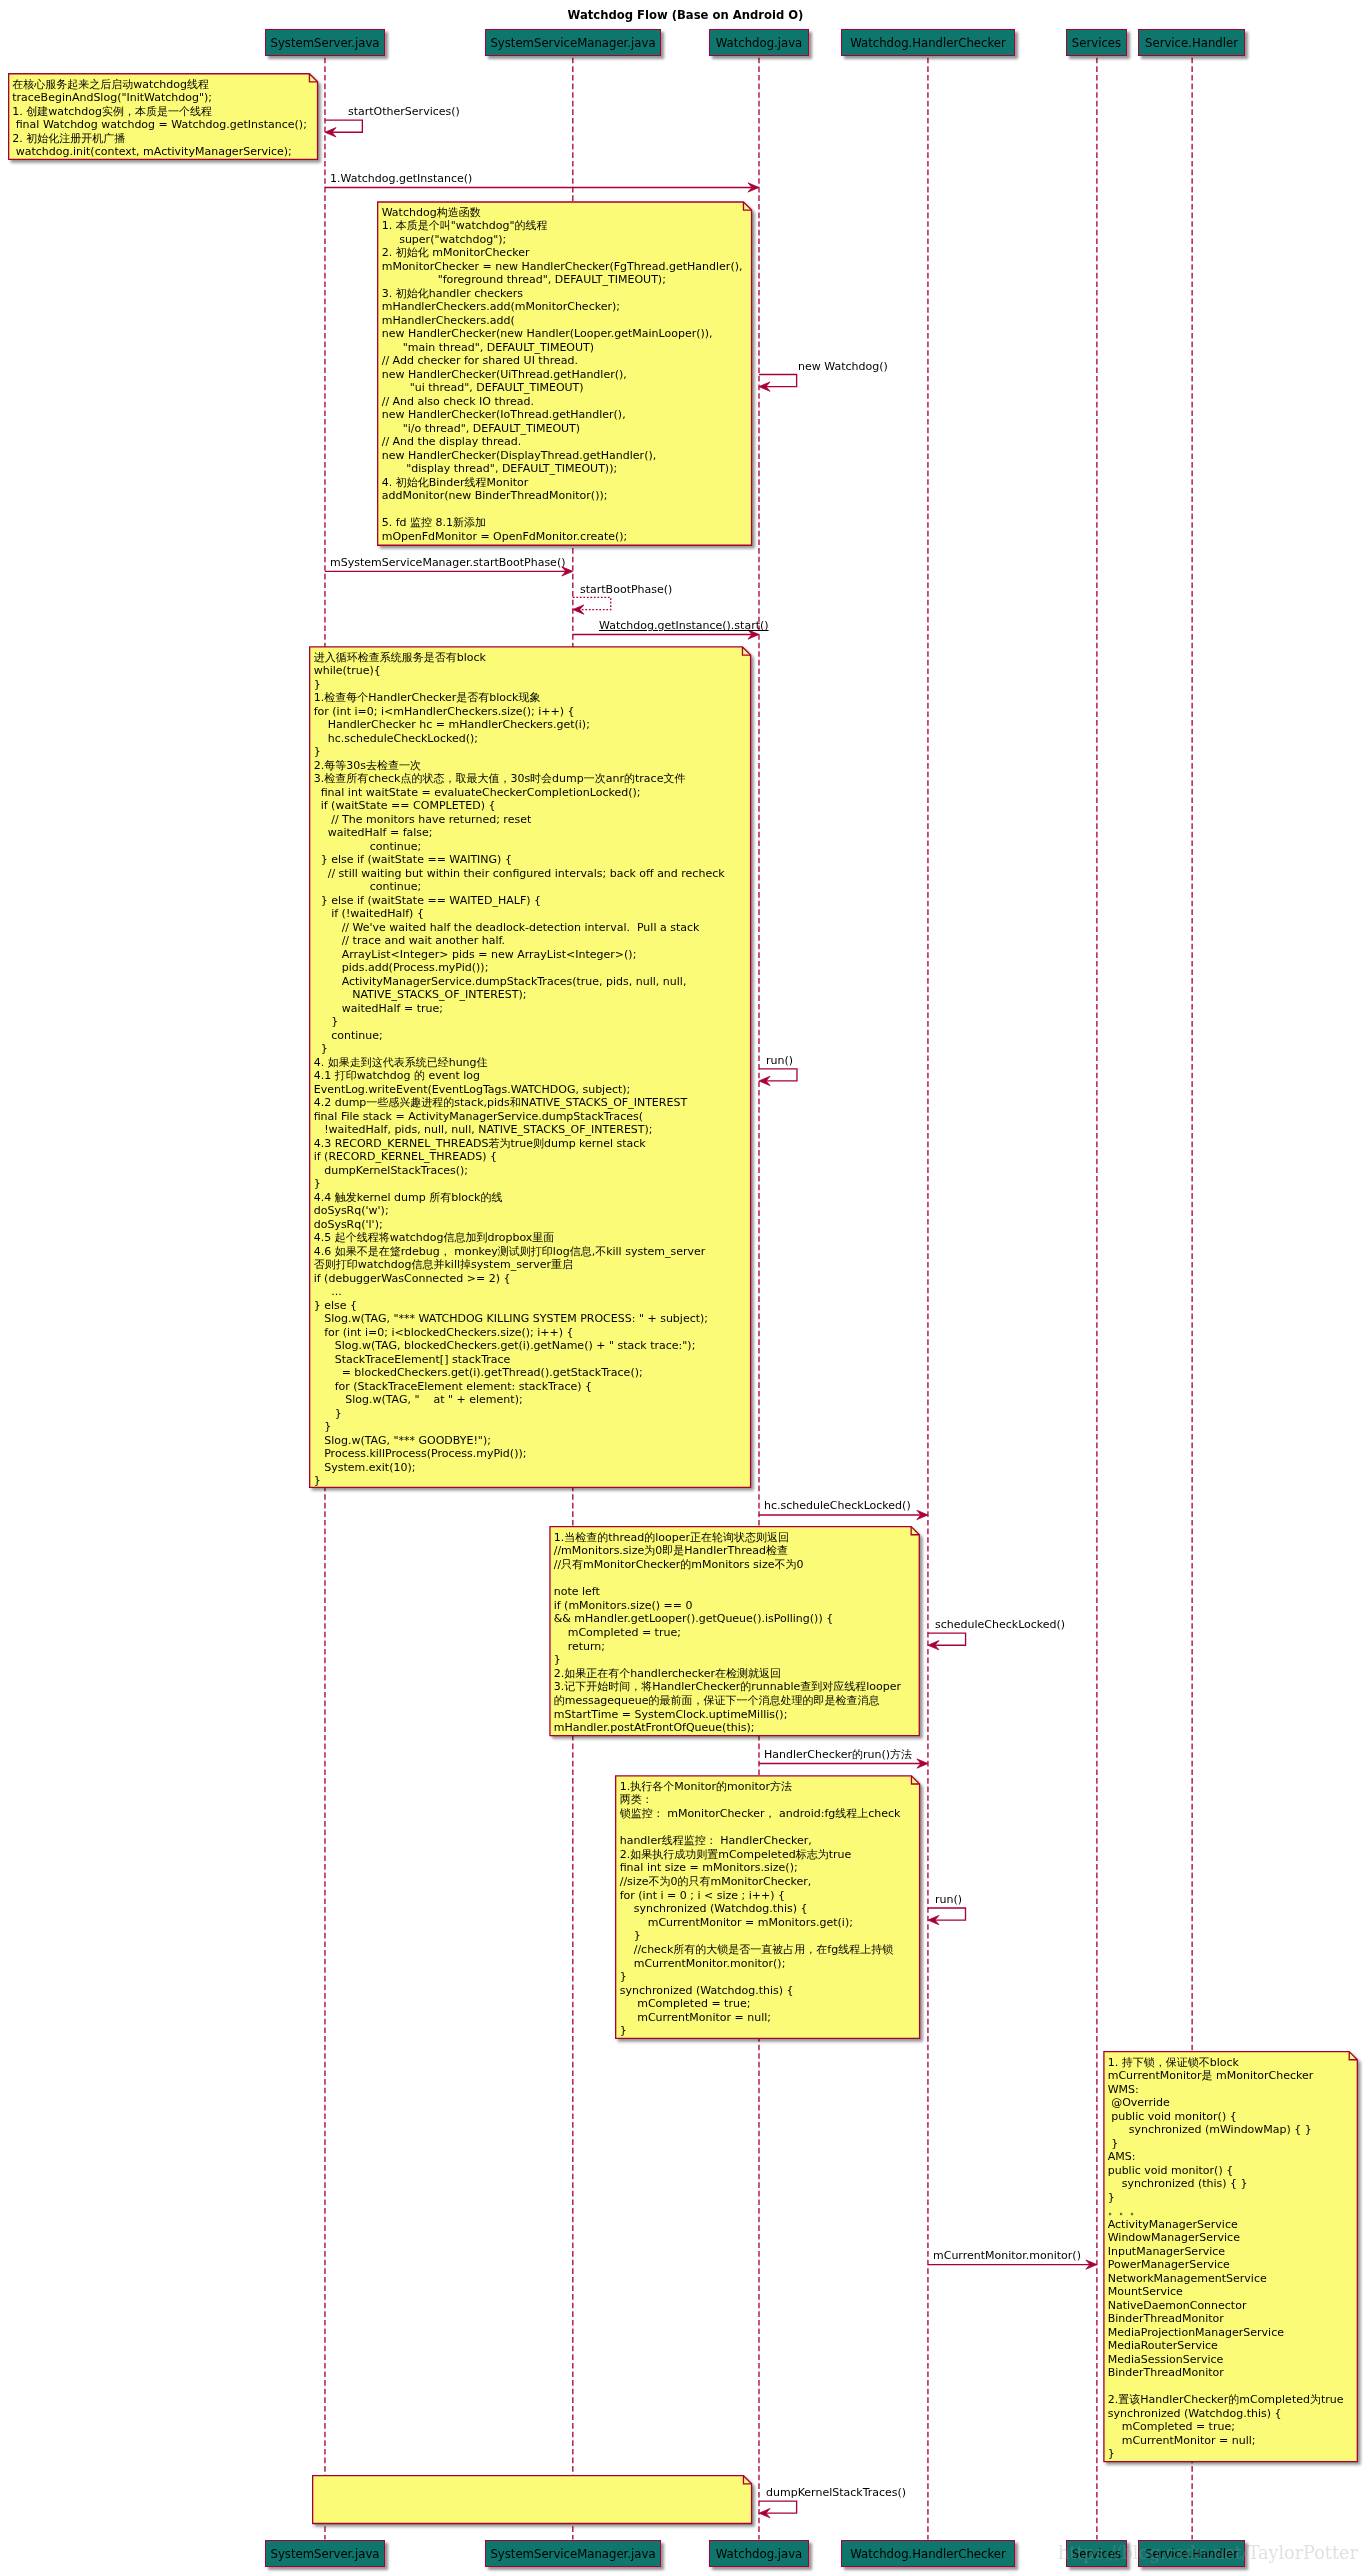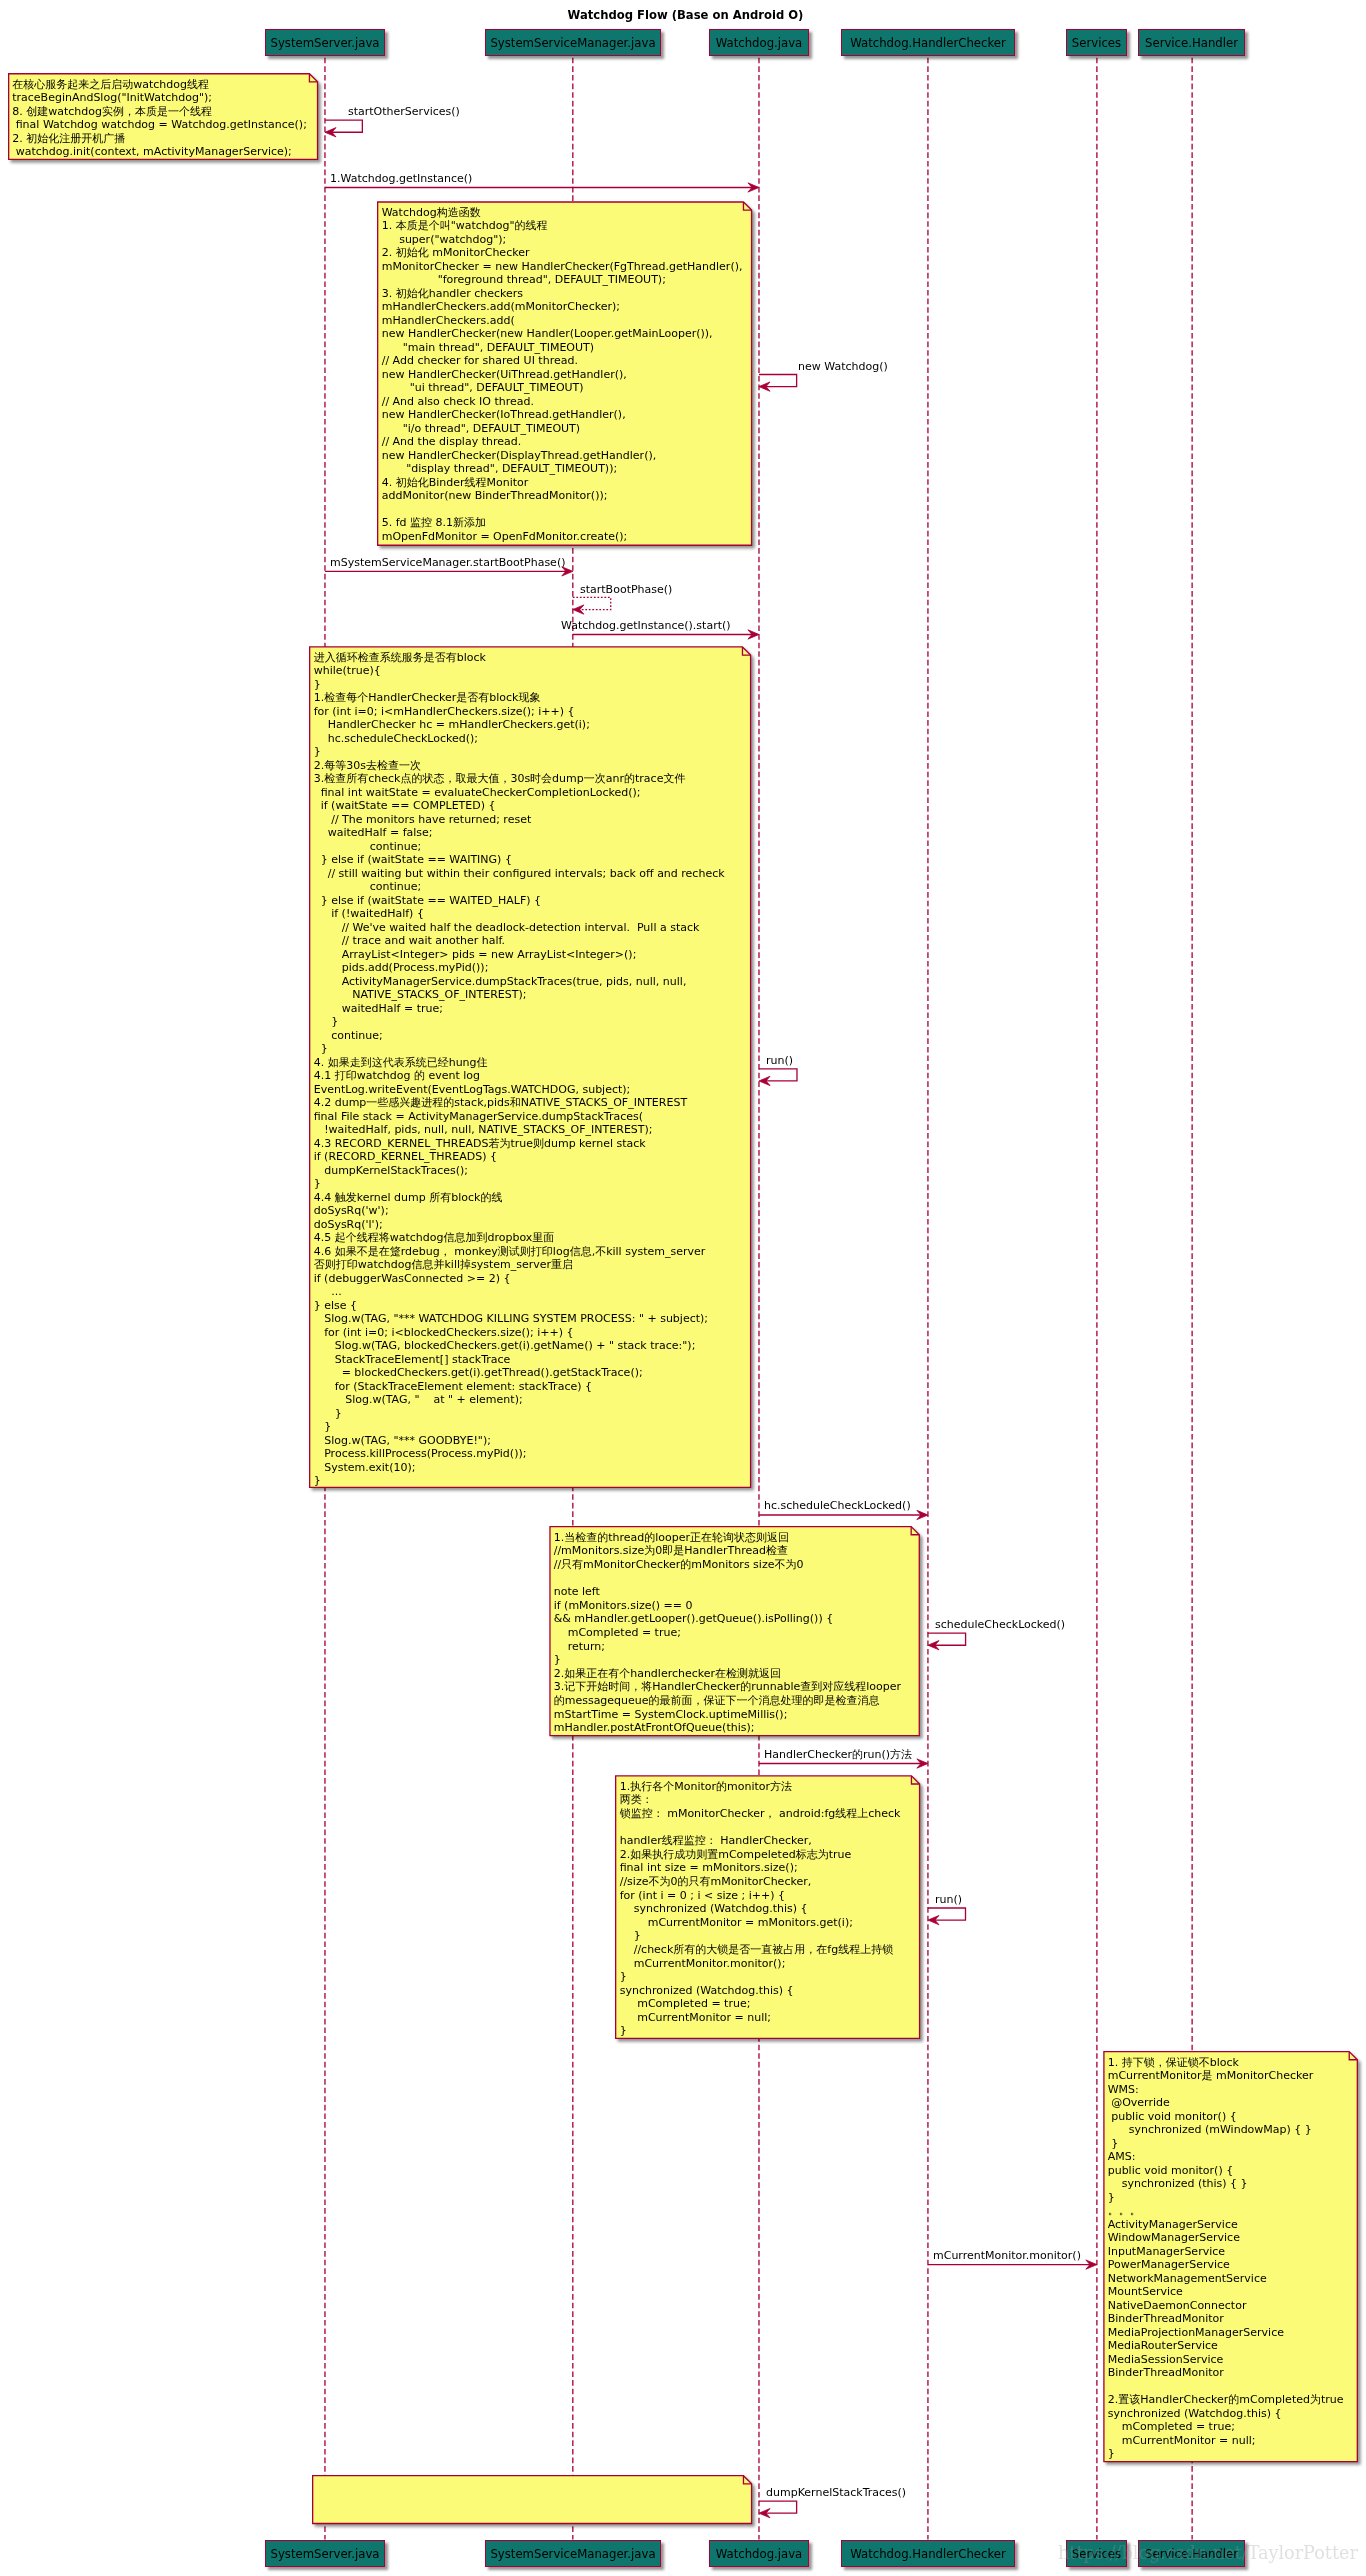--- a/index.html
+++ b/index.html
@@ -105,21 +105,21 @@
 <div class="note" style="left:7.5px;top:73px;width:310px;height:87px;">
       <svg width="319" height="96" style="position:absolute;left:0;top:0;overflow:visible" viewBox="0 0 363 109">
         <g filter="url(#nblur)">
           <path d="M346.0,3 L356.0,13.0 L356.0,102.0 L3,102.0 L3,3 Z" fill="rgba(0,0,0,0.42)" stroke="none"></path>
         </g>
         <path d="M0.75,0.75 L343.0,0.75 L352.25,10.0 L352.25,98.25 L0.75,98.25 Z" fill="#FBFB77" stroke="#A80036" stroke-width="1.5"></path>
         <path d="M343.0,0.75 L343.0,10.0 L352.25,10.0" fill="none" stroke="#A80036" stroke-width="1.5"></path>
       </svg>
       <div class="notetext" style="left:4.7px;top:4.9px;width:300px;line-height:13.4px;">在核心服务起来之后启动watchdog线程
 traceBeginAndSlog("InitWatchdog");
-8. 创建watchdog实例，本质是一个线程
+1. 创建watchdog实例，本质是一个线程
  final Watchdog watchdog = Watchdog.getInstance();
 2. 初始化注册开机广播
  watchdog.init(context, mActivityManagerService);</div>
     </div>
 <div class="note" style="left:377px;top:201px;width:376px;height:345px;">
       <svg width="384" height="354" style="position:absolute;left:0;top:0;overflow:visible" viewBox="0 0 438 403">
         <g filter="url(#nblur)">
           <path d="M421.0,3 L431.0,13.0 L431.0,396.0 L3,396.0 L3,3 Z" fill="rgba(0,0,0,0.42)" stroke="none"></path>
         </g>
         <path d="M0.75,0.75 L418.0,0.75 L427.25,10.0 L427.25,392.25 L0.75,392.25 Z" fill="#FBFB77" stroke="#A80036" stroke-width="1.5"></path>
@@ -320,21 +320,21 @@
         </g>
         <path d="M0.75,0.75 L491.70000000000005,0.75 L500.95000000000005,10.0 L500.95000000000005,55.25 L0.75,55.25 Z" fill="#FBFB77" stroke="#A80036" stroke-width="1.5"></path>
         <path d="M491.70000000000005,0.75 L491.70000000000005,10.0 L500.95000000000005,10.0" fill="none" stroke="#A80036" stroke-width="1.5"></path>
       </svg>
     </div>
 <div class="msglabel" style="left:332px;top:106px;margin-left:16px;">startOtherServices()</div>
 <div class="msglabel" style="left:330px;top:173px;">1.Watchdog.getInstance()</div>
 <div class="msglabel" style="left:766px;top:361px;margin-left:32px;">new Watchdog()</div>
 <div class="msglabel" style="left:330px;top:557px;">mSystemServiceManager.startBootPhase()</div>
 <div class="msglabel" style="left:580px;top:584px;">startBootPhase()</div>
-<div class="msglabel" style="left:561px;top:620px;">Watchdog.getInstance().start()</div>
+<div class="msglabel" style="left:599px;top:620px;text-decoration:underline;">Watchdog.getInstance().start()</div>
 <div class="msglabel" style="left:766px;top:1055px;">run()</div>
 <div class="msglabel" style="left:764px;top:1500px;">hc.scheduleCheckLocked()</div>
 <div class="msglabel" style="left:935px;top:1619px;">scheduleCheckLocked()</div>
 <div class="msglabel" style="left:764px;top:1749px;">HandlerChecker的run()方法</div>
 <div class="msglabel" style="left:935px;top:1894px;">run()</div>
 <div class="msglabel" style="left:933px;top:2250px;">mCurrentMonitor.monitor()</div>
 <div class="msglabel" style="left:766px;top:2487px;">dumpKernelStackTraces()</div>
 <div class="wm" style="left:1058px;top:2545px;">https://blog.csdn.net/TaylorPotter</div>
 </div>
 

